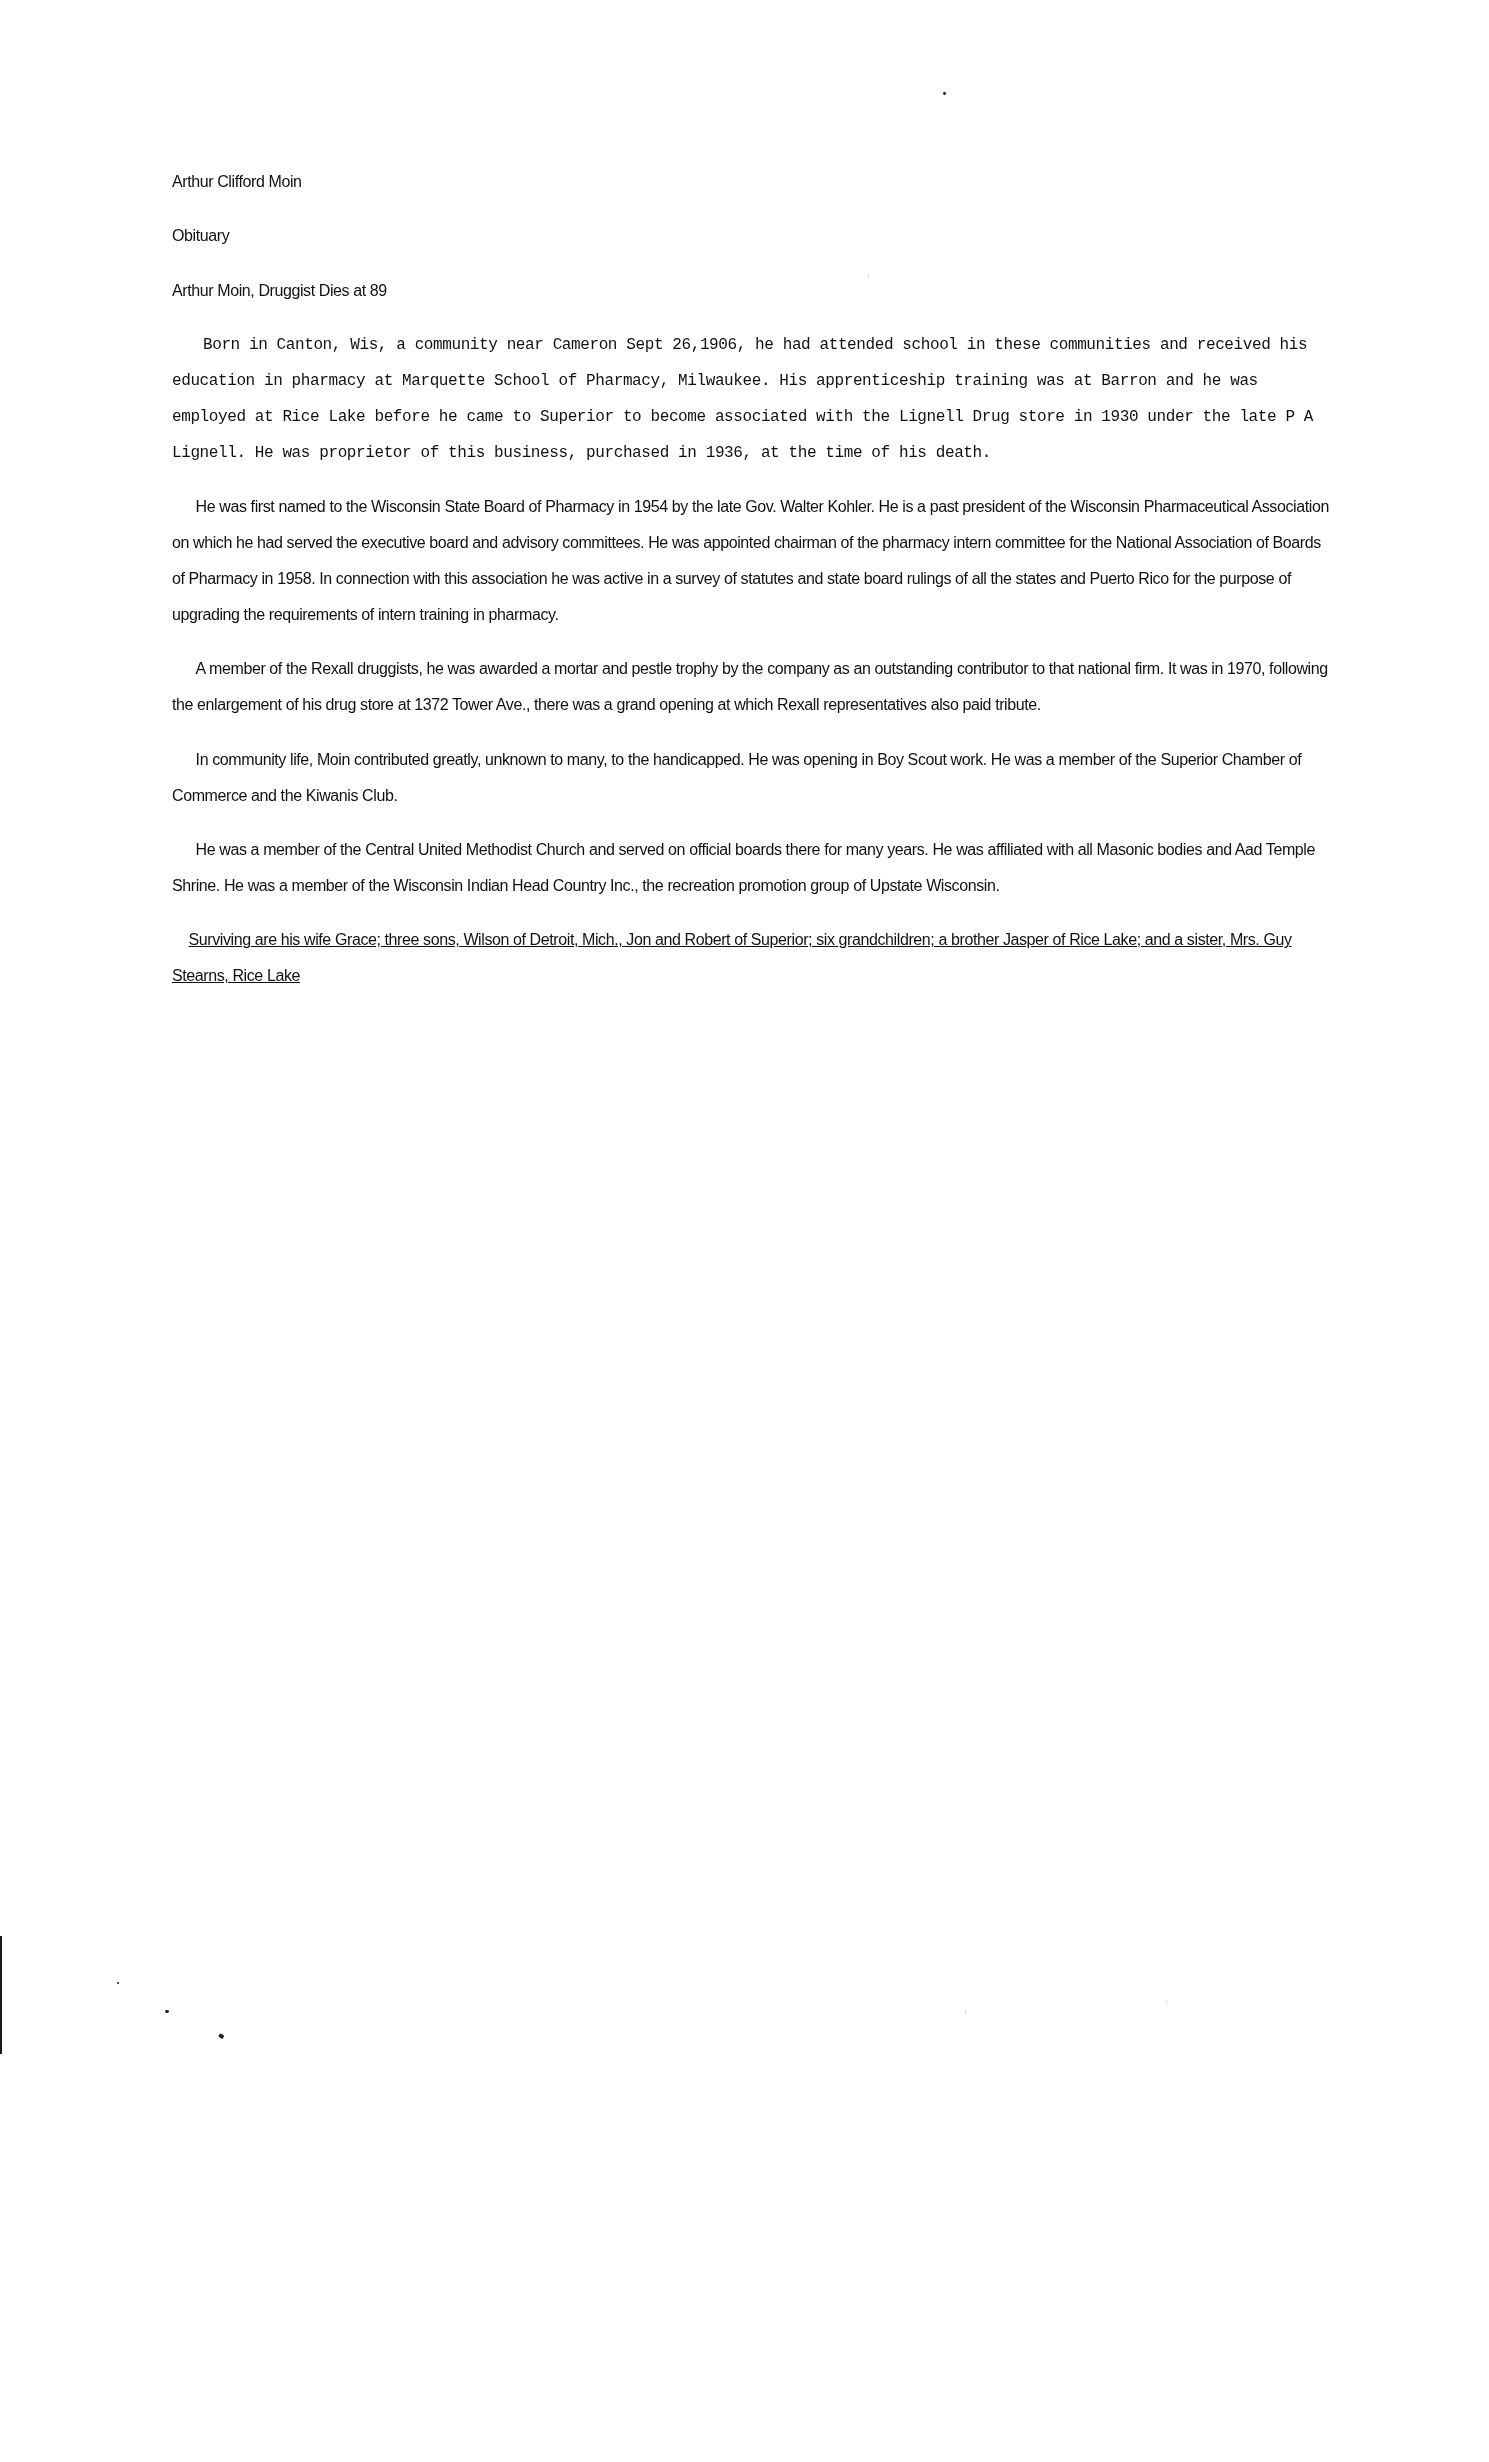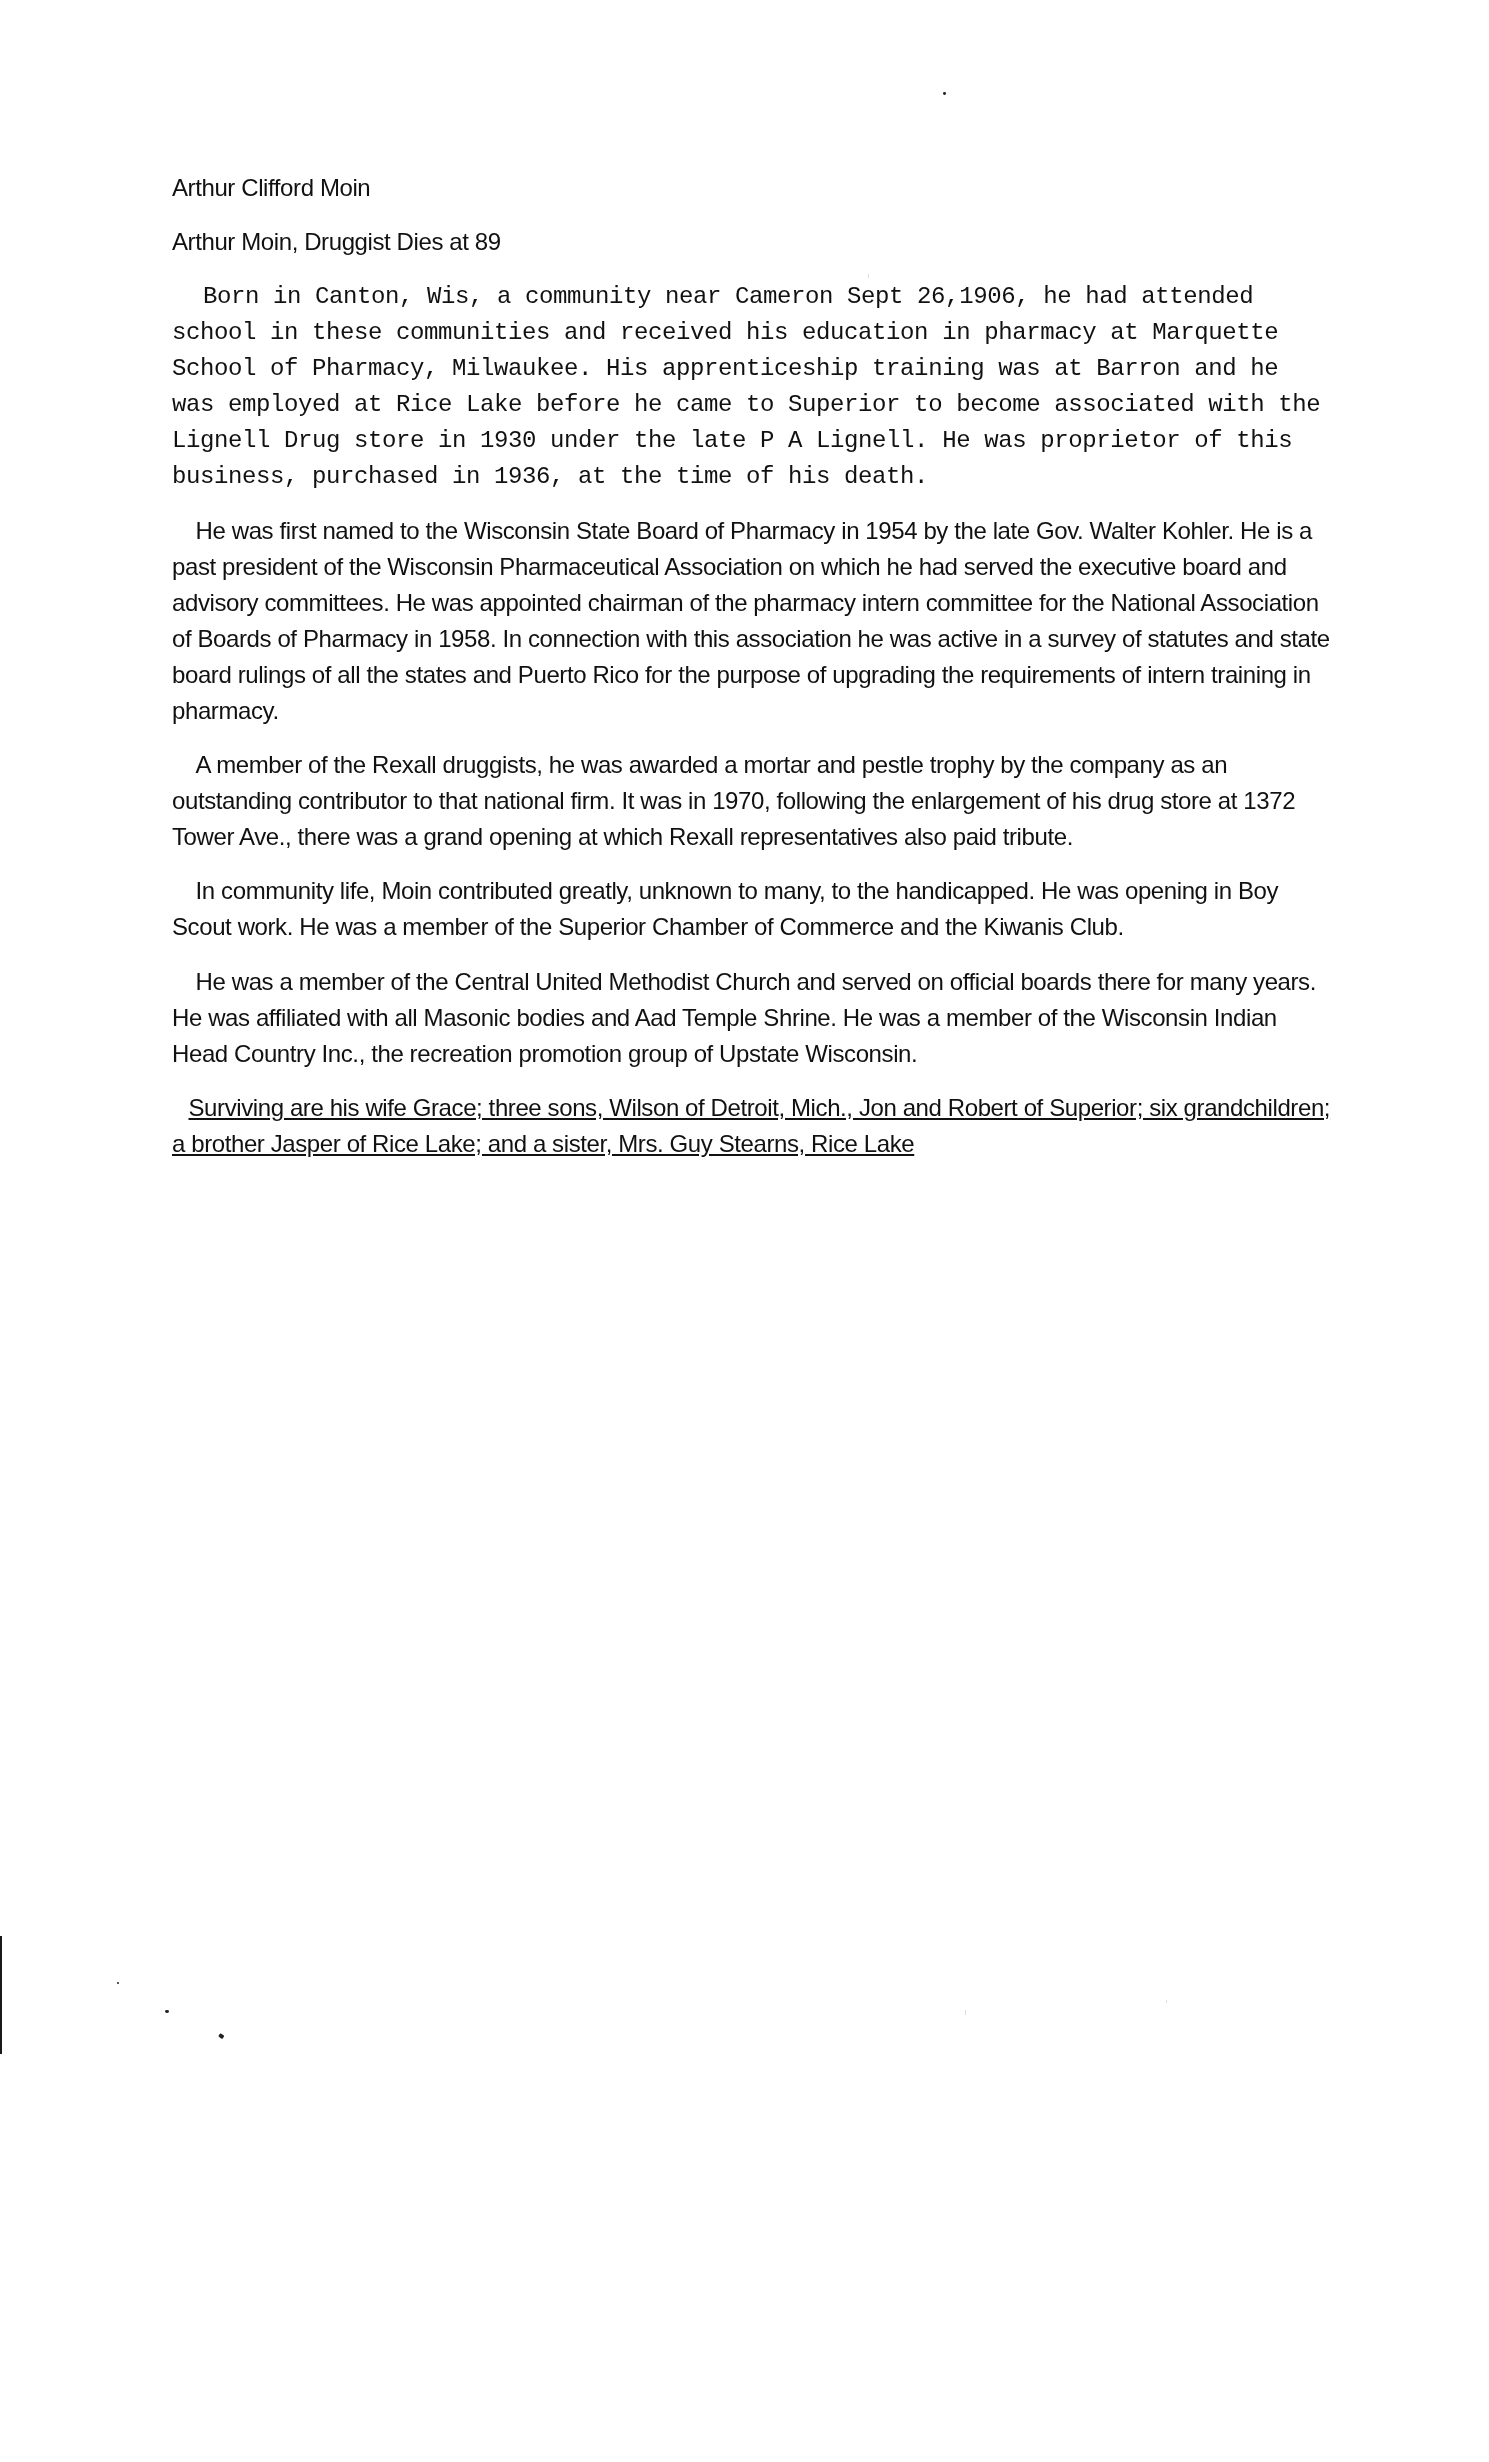--- a/index.html
+++ b/index.html
@@ -19,23 +19,23 @@
       position: absolute;
       left: 0;
       top: 0;
       width: 1489px;
       height: 2462px;
       background: #ffffff;
     }
     .content {
       position: absolute;
       left: 172px;
-      top: 170px;
+      top: 164px;
       width: 1162px;
-      font-size: 24px;
+      font-size: 16px;
       line-height: 36px;
       letter-spacing: -0.4px;
     }
     .heading-line {
       margin: 0 0 18.3px 0;
       white-space: nowrap;
     }
     .para {
       margin: 0 0 18.3px 0;
       text-indent: 23.6px;
@@ -69,20 +69,21 @@
     .faint.f2 { left: 965px; top: 2010px; height: 4.7px; }
     .faint.f3 { left: 1166px; top: 2000px; height: 2.9px; }
   </style>
 </head>
 <body>
 
 <div class="page">
 
   <div class="content">
     <p class="heading-line">Arthur Clifford Moin</p>
+    <p class="heading-line">Obituary</p>
     <p class="heading-line">Arthur Moin, Druggist Dies at 89</p>
 
     <p class="para p2">Born in Canton, Wis, a community near Cameron Sept 26,1906, he had attended school in these communities and received his education in pharmacy at Marquette School of Pharmacy, Milwaukee. His apprenticeship training was at Barron and he was employed at Rice Lake before he came to Superior to become associated with the Lignell Drug store in 1930 under the late P A Lignell. He was proprietor of this business, purchased in 1936, at the time of his death.</p>
     <p class="para p3">He was first named to the Wisconsin State Board of Pharmacy in 1954 by the late Gov. Walter Kohler. He is a past president of the Wisconsin Pharmaceutical Association on which he had served the executive board and advisory committees. He was appointed chairman of the pharmacy intern committee for the National Association of Boards of Pharmacy in 1958. In connection with this association he was active in a survey of statutes and state board rulings of all the states and Puerto Rico for the purpose of upgrading the requirements of intern training in pharmacy.</p>
     <p class="para p4">A member of the Rexall druggists, he was awarded a mortar and pestle trophy by the company as an outstanding contributor to that national firm. It was in 1970, following the enlargement of his drug store at 1372 Tower Ave., there was a grand opening at which Rexall representatives also paid tribute.</p>
     <p class="para p5">In community life, Moin contributed greatly, unknown to many, to the handicapped. He was opening in Boy Scout work. He was a member of the Superior Chamber of Commerce and the Kiwanis Club.</p>
     <p class="para p6">He was a member of the Central United Methodist Church and served on official boards there for many years. He was affiliated with all Masonic bodies and Aad Temple Shrine. He was a member of the Wisconsin Indian Head Country Inc., the recreation promotion group of Upstate Wisconsin.</p>
     <p class="para p7">Surviving are his wife Grace; three sons, Wilson of Detroit, Mich., Jon and Robert of Superior; six grandchildren; a brother Jasper of Rice Lake; and a sister, Mrs. Guy Stearns, Rice Lake</p>
   </div>
 

